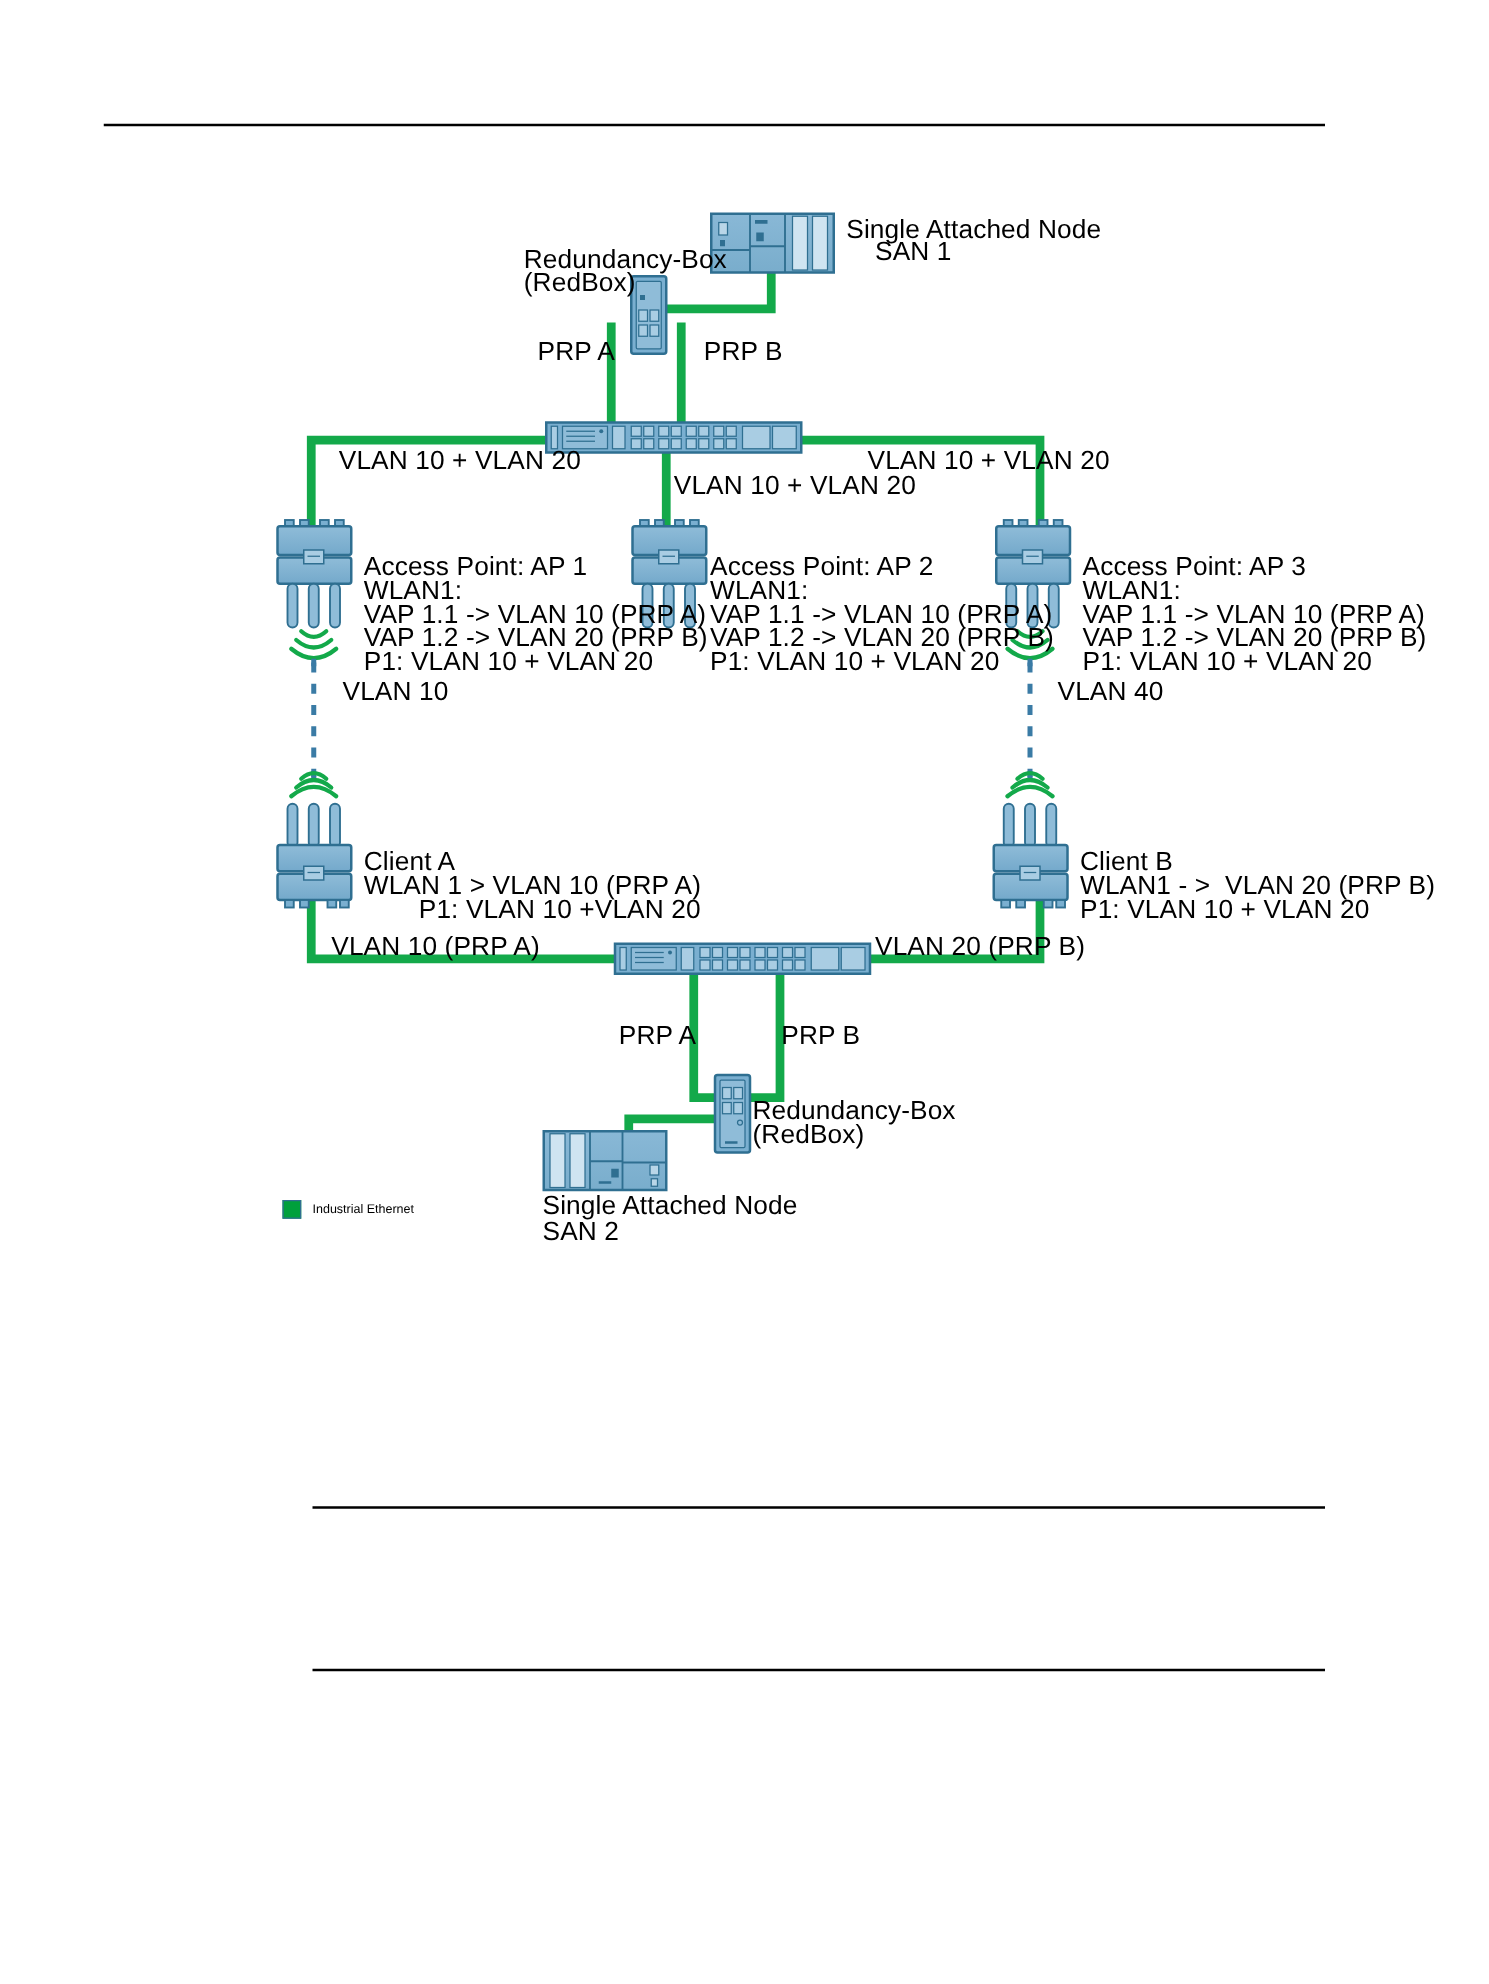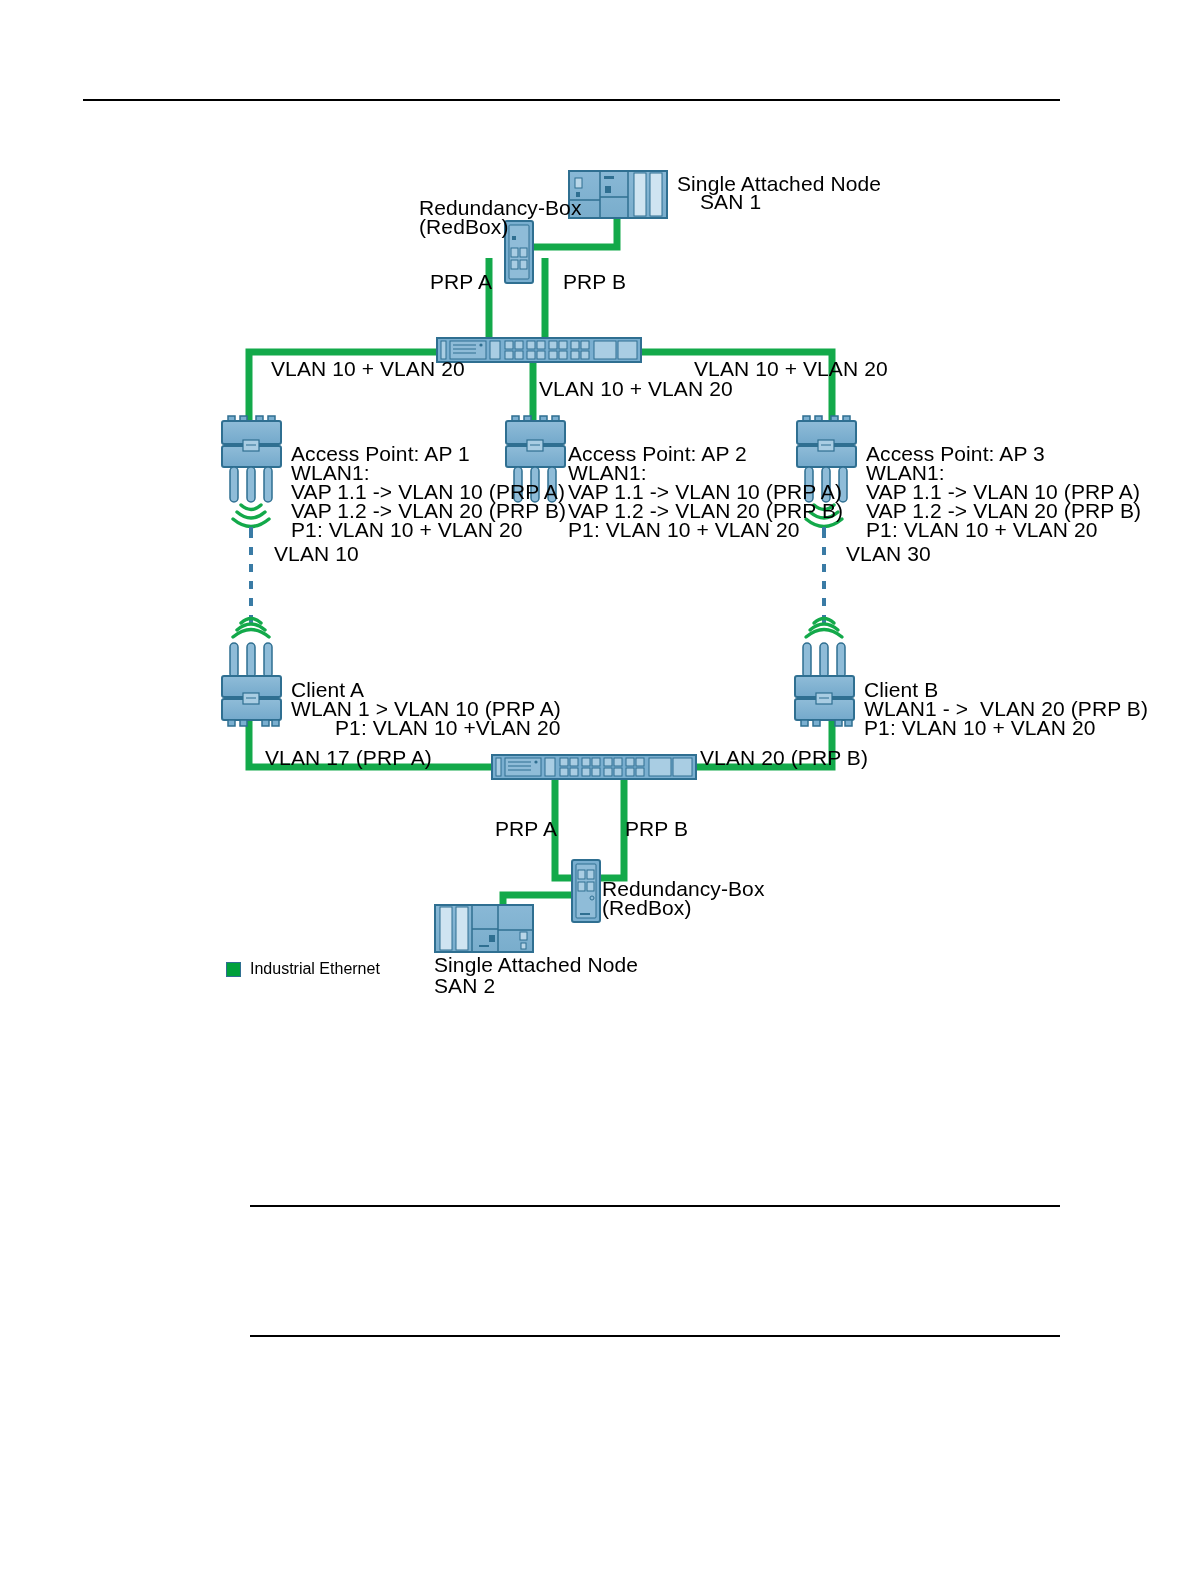--- a/index.html
+++ b/index.html
@@ -57,21 +57,21 @@
     align-items: center;
     gap: 9px;
   }
   .legend-swatch {
     width: 15px;
     height: 15px;
     background: #00a03c;
     border: 1px solid #2f6f91;
     box-sizing: border-box;
   }
-  .legend-text { font-size: 16px; }
+  .legend-text { font-size: 10px; }
 </style>
 </head>
 <body>
 
 <div class="page">
 
   <div class="rule rule-top"></div>
 
   <svg id="diagram" viewBox="0 0 1191 1050">
     <defs>
@@ -371,31 +371,31 @@
   <div class="lbl" style="left:568px; top:501px;">VAP 1.2 -&gt; VLAN 20 (PRP B)</div>
   <div class="lbl" style="left:568px; top:520px;">P1: VLAN 10 + VLAN 20</div>
 
   <div class="lbl" style="left:866px; top:444px;">Access Point: AP 3</div>
   <div class="lbl" style="left:866px; top:463px;">WLAN1:</div>
   <div class="lbl" style="left:866px; top:482px;">VAP 1.1 -&gt; VLAN 10 (PRP A)</div>
   <div class="lbl" style="left:866px; top:501px;">VAP 1.2 -&gt; VLAN 20 (PRP B)</div>
   <div class="lbl" style="left:866px; top:520px;">P1: VLAN 10 + VLAN 20</div>
 
   <div class="lbl" style="left:274px; top:544px;">VLAN 10</div>
-  <div class="lbl" style="left:846px; top:544px;">VLAN 30</div>
+  <div class="lbl" style="left:846px; top:544px;">VLAN 40</div>
 
   <div class="lbl" style="left:291px; top:680px;">Client A</div>
   <div class="lbl" style="left:291px; top:699px;">WLAN 1 &gt; VLAN 10 (PRP A)</div>
   <div class="lbl" style="left:291px; top:718px;margin-left:44px;">P1: VLAN 10 +VLAN 20</div>
 
   <div class="lbl" style="left:864px; top:680px;">Client B</div>
   <div class="lbl" style="left:864px; top:699px;">WLAN1 - &gt;  VLAN 20 (PRP B)</div>
   <div class="lbl" style="left:864px; top:718px;">P1: VLAN 10 + VLAN 20</div>
 
-  <div class="lbl" style="left:265px; top:748px;">VLAN 17 (PRP A)</div>
+  <div class="lbl" style="left:265px; top:748px;">VLAN 10 (PRP A)</div>
   <div class="lbl" style="left:700px; top:748px;">VLAN 20 (PRP B)</div>
 
   <div class="lbl" style="left:495px; top:819px;">PRP A</div>
   <div class="lbl" style="left:625px; top:819px;">PRP B</div>
 
   <div class="lbl" style="left:602px; top:879px;">Redundancy-Box</div>
   <div class="lbl" style="left:602px; top:898px;">(RedBox)</div>
 
   <div class="lbl" style="left:434px; top:955px;">Single Attached Node</div>
   <div class="lbl" style="left:434px; top:976px;">SAN 2</div>

